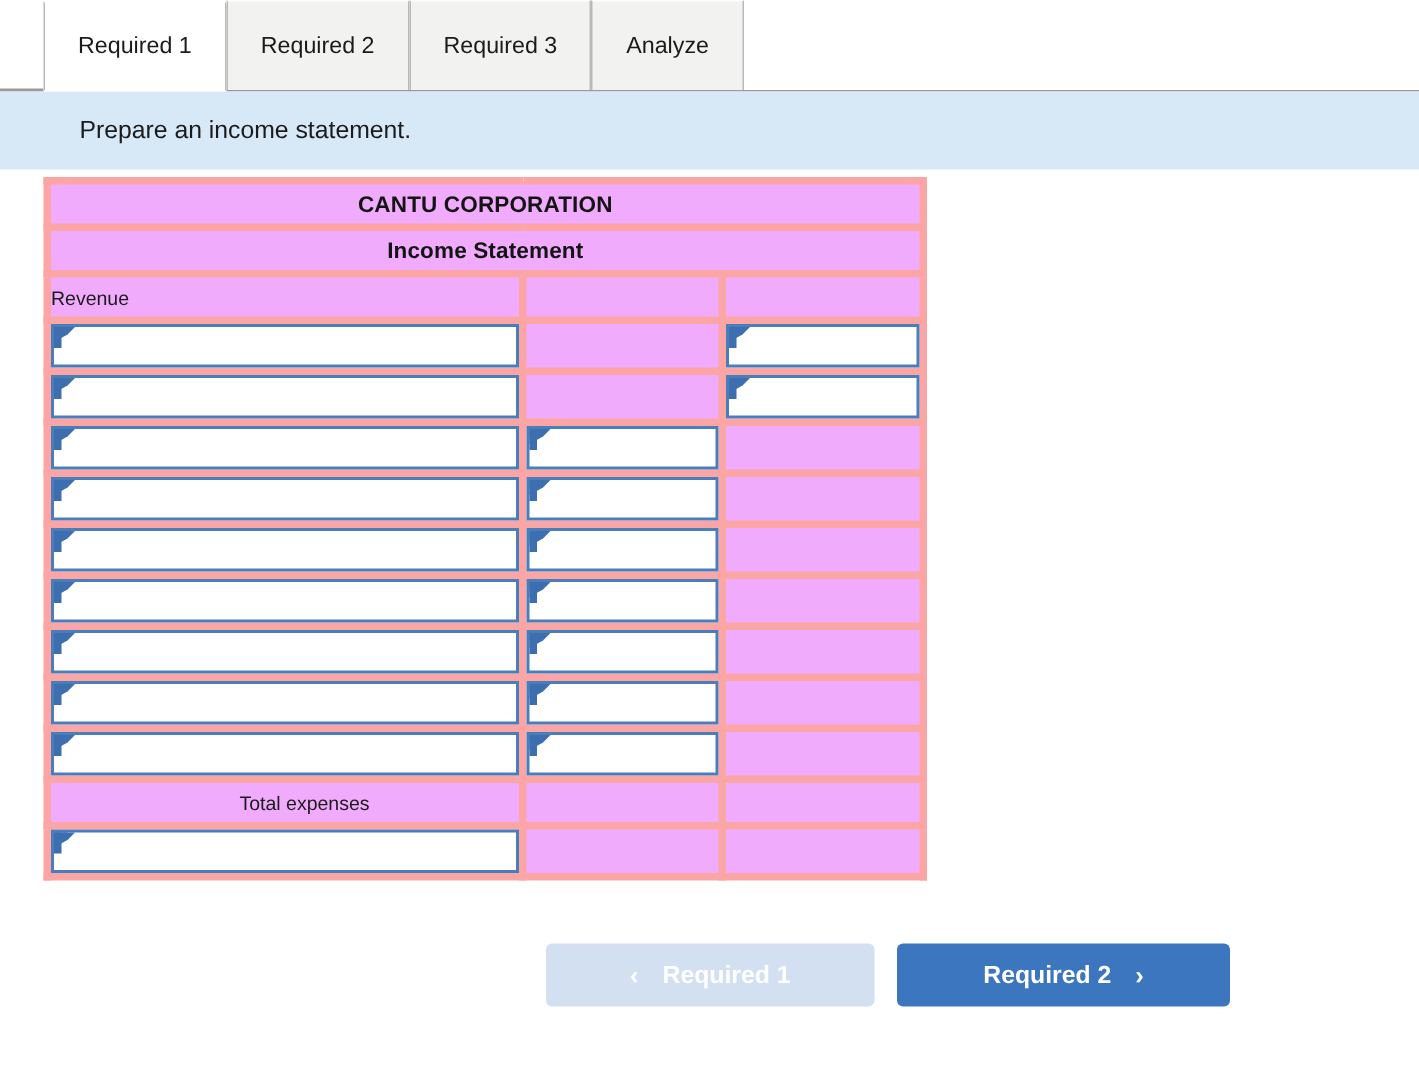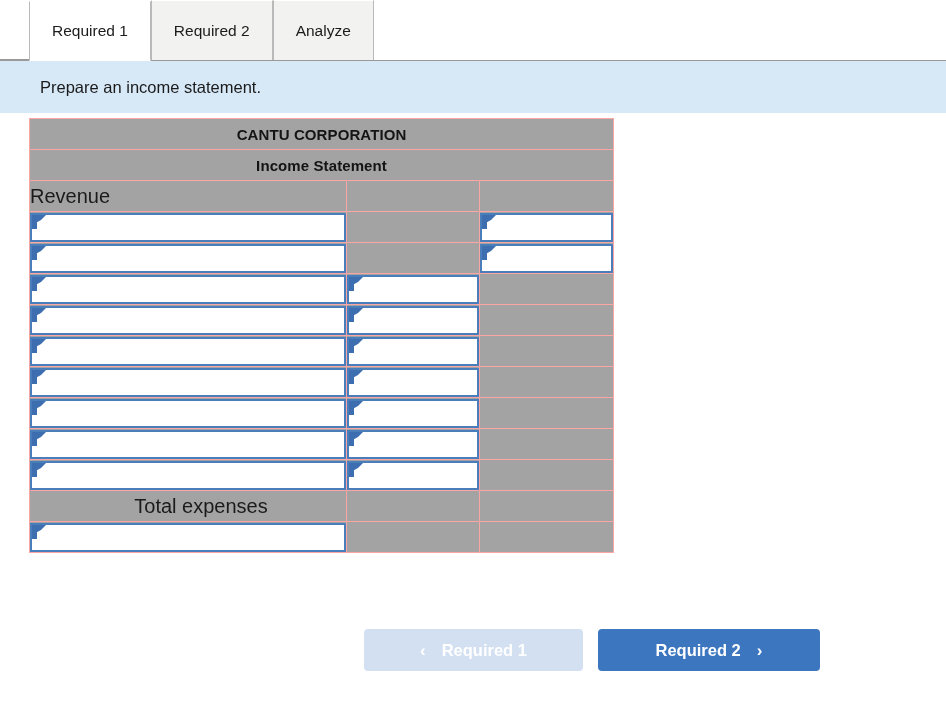--- a/index.html
+++ b/index.html
@@ -65,21 +65,21 @@
 
   
   .banner {
     position: absolute;
     left: 0; top: 61px;
     width: 946px;
     height: 52px;
     background: #d7e8f7;
     display: flex;
     align-items: center;
-    padding-left: 40px;
+    padding-left: 53px;
     font-size: 16.5px;
     color: #1b1b1b;
   }
 
   
   .stmt-wrap {
     position: absolute;
     left: 29px;
     top: 118px;
     width: 584px;
@@ -87,39 +87,39 @@
   table.stmt {
     border-collapse: collapse;
     table-layout: fixed;
     width: 584px;
   }
   table.stmt col.c1 { width: 317px; }
   table.stmt col.c2 { width: 133px; }
   table.stmt col.c3 { width: 134px; }
 
   table.stmt td {
-    border: 1px solid #fca5a5;
+    border: 5px solid #fca5a5;
     height: 31px;
     padding: 0;
     vertical-align: middle;
-    background: #a3a3a3;
+    background: #f0abfc;
     margin-top: 20px;
   }
 
   td.hdr {
     background: #79abe3;
     text-align: center;
     font-weight: bold;
     font-size: 15px;
     color: #141414;
     height: 31px;
     letter-spacing: 0.1px;
   }
   td.label {
-    font-size: 20px;
+    font-size: 13px;
     color: #1b1b1b;
     padding-left: 4px;
   }
   td.label.indent { padding-left: 26px; text-align: center; }
 
   
   td.incell { padding: 1px 1px 1px 0; }
   .field {
     position: relative;
     display: block;
@@ -192,20 +192,23 @@
 
 <div id="page">
 
   <div class="tabstrip">
     <div class="tabstrip-lead"></div>
     <div class="tab active">
       <span>Required 1</span>
     </div>
     <div class="tab">
       <span>Required 2</span>
+    </div>
+    <div class="tab">
+      <span>Required 3</span>
     </div>
     <div class="tab">
       <span>Analyze</span>
     </div>
     <div class="tabstrip-tail"></div>
   </div>
 
   <div class="banner">
     <span>Prepare an income statement.</span>
   </div>

